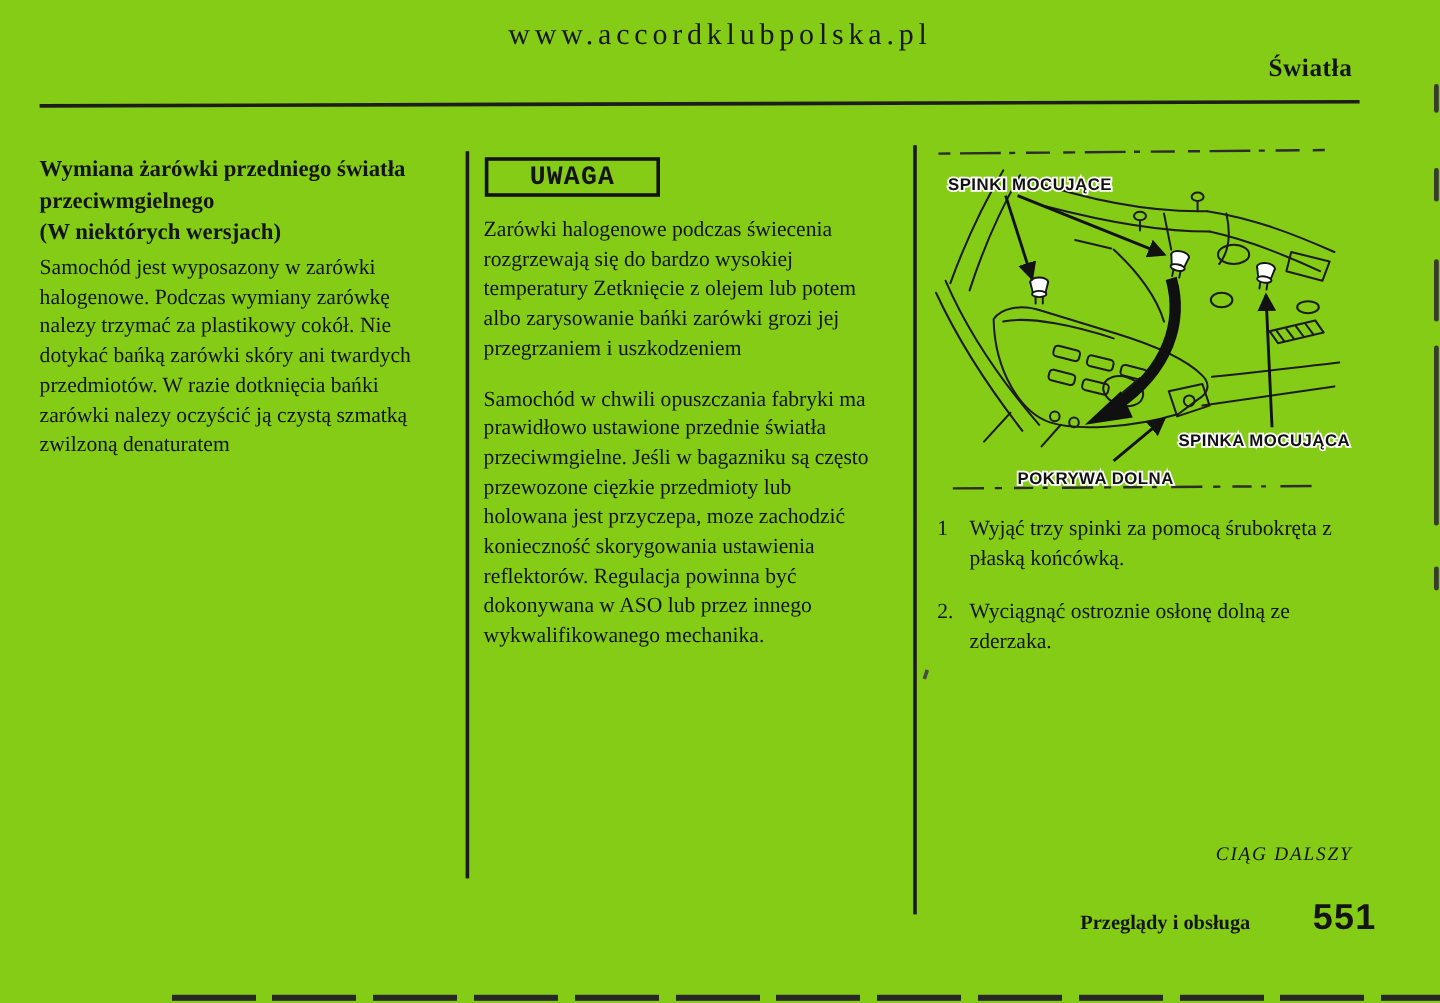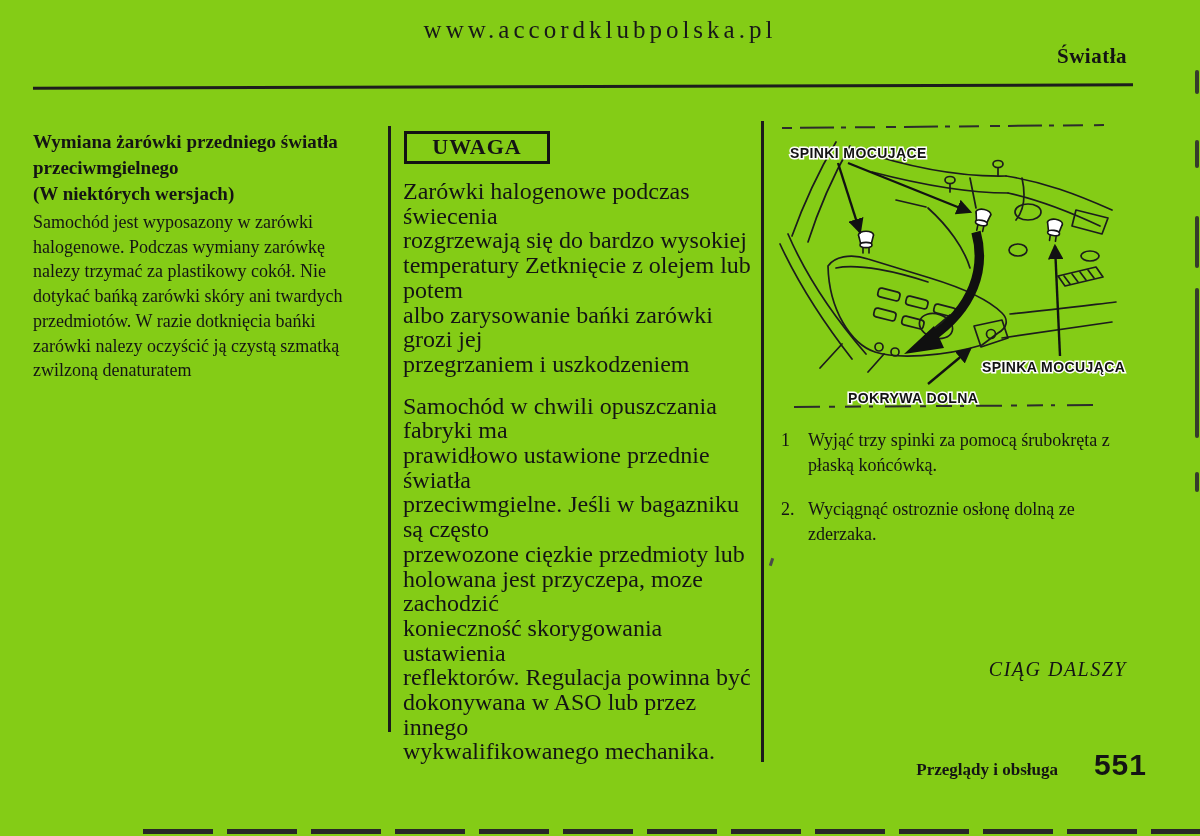--- a/index.html
+++ b/index.html
@@ -24,47 +24,47 @@
   .divider-1 { left:388px; top:126px; height:606px; }
   .divider-2 { left:761px; top:121px; height:641px; }
 
   .col-left { position:absolute; left:33px; top:129px; width:352px; }
   .heading  { font-weight:bold; font-size:19px; line-height:26px; white-space:pre-line;font-family:Liberation Serif, serif; }
   .bodytext { font-size:18px; line-height:24.7px; white-space:pre-line; margin-top:3px; }
 
   .col-mid { position:absolute; left:403px; top:131px; width:354px; }
   .uwaga-box {
     width:140px; height:27px; border:3px solid #131313; margin-left:1px;
-    display:flex; align-items:flex-start; justify-content:center;
-    font-family:Liberation Serif, serif; font-weight:bold;
+    display:flex; align-items:center; justify-content:center;
+    font-family:Liberation Mono, monospace; font-weight:bold;
     font-size:22px; letter-spacing:1px;
   }
-  .para { font-size:24px; line-height:24.7px; white-space:pre-line; }
+  .para { font-size:18px; line-height:24.7px; white-space:pre-line; }
   .para-1 { margin-top:15px; }
   .para-2 { margin-top:17px; }
 
   .figure-svg { position:absolute; left:778px; top:116px; width:395px; height:306px; }
   .figure-svg text {
     font-family:"Liberation Sans", sans-serif; font-weight:bold;
     font-size:14px; fill:#121212; letter-spacing:0.4px;
     paint-order:stroke; stroke:#fcfcfb; stroke-width:3px;
   }
 
   .steps { position:absolute; left:781px; top:428px; width:375px;
            font-size:18px; line-height:24.7px; }
   .step { display:flex; margin-bottom:20px; }
   .step-num  { width:27px; flex:none; }
   .step-text { white-space:pre-line; }
 
   .continued {
-    position:absolute; top:658px; right:73px;
-    font-style:italic; font-size:20px; letter-spacing:1.5px;
+    position:absolute; top:704px; right:73px;
+    font-style:italic; font-size:16px; letter-spacing:1.5px;
   }
   .footer { position:absolute; top:748px; right:53px; display:flex;
-            align-items:baseline; gap:16px; }
+            align-items:baseline; gap:32px; }
   .footer-section { font-weight:bold; font-size:17px; }
   .footer-page {
     font-family:"Liberation Sans", sans-serif; font-weight:bold;
     font-size:30px; letter-spacing:1px;margin-left:20px;
   }
   .bottom-dashes {
     position:absolute; left:143px; top:829px; width:1057px; height:5px;
     background:repeating-linear-gradient(90deg,#272727 0 70px, rgba(0,0,0,0) 70px 84px);
   }
   .edge-mark { position:absolute; left:1195px; width:4px; background:#2e2e2e;

